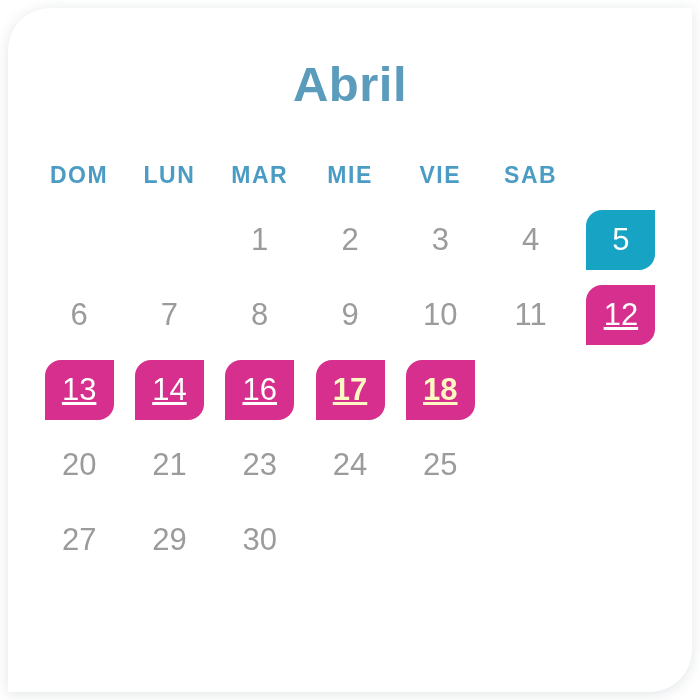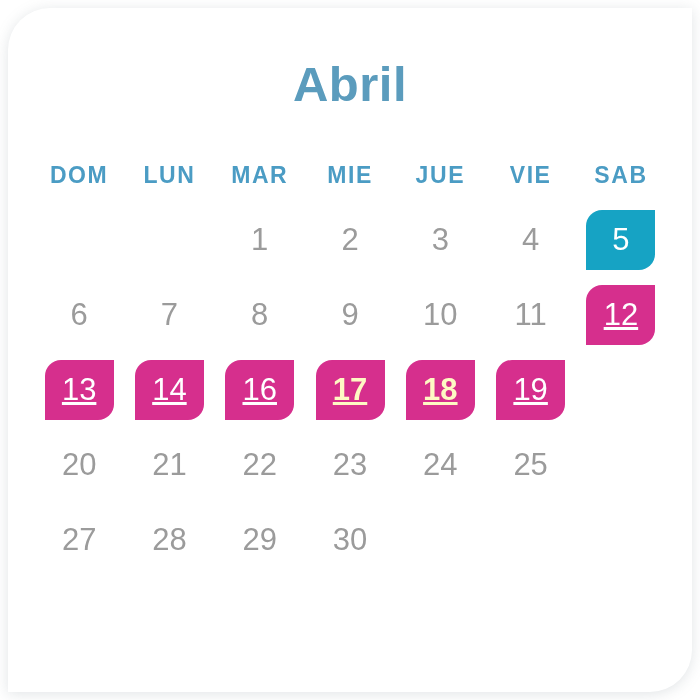--- a/index.html
+++ b/index.html
@@ -135,23 +135,20 @@
         <div class="cell">
           <span class="head-label">LUN</span>
         </div>
         <div class="cell">
           <span class="head-label">MAR</span>
         </div>
         <div class="cell">
           <span class="head-label">MIE</span>
         </div>
         <div class="cell">
-          <span class="head-label">JUE</span>
-        </div>
-        <div class="cell">
           <span class="head-label">VIE</span>
         </div>
         <div class="cell">
           <span class="head-label">SAB</span>
         </div>
       </div>
 
       <div class="weeks-container">
           <div class="row">
             <div class="cell">
@@ -208,50 +205,41 @@
             </div>
             <div class="cell">
               <div class="daybox pink">16</div>
             </div>
             <div class="cell">
               <div class="daybox pink gold">17</div>
             </div>
             <div class="cell">
               <div class="daybox pink gold">18</div>
             </div>
-            <div class="cell">
-              <div class="daybox pink">19</div>
-            </div>
           </div>
           <div class="row">
             <div class="cell">
               <div class="daybox plain">20</div>
             </div>
             <div class="cell">
               <div class="daybox plain">21</div>
             </div>
             <div class="cell">
-              <div class="daybox plain">22</div>
-            </div>
-            <div class="cell">
               <div class="daybox plain">23</div>
             </div>
             <div class="cell">
               <div class="daybox plain">24</div>
             </div>
             <div class="cell">
               <div class="daybox plain">25</div>
             </div>
           </div>
           <div class="row">
             <div class="cell">
               <div class="daybox plain">27</div>
-            </div>
-            <div class="cell">
-              <div class="daybox plain">28</div>
             </div>
             <div class="cell">
               <div class="daybox plain">29</div>
             </div>
             <div class="cell">
               <div class="daybox plain">30</div>
             </div>
             <div class="cell">
               <div class="daybox empty"></div>
             </div>

